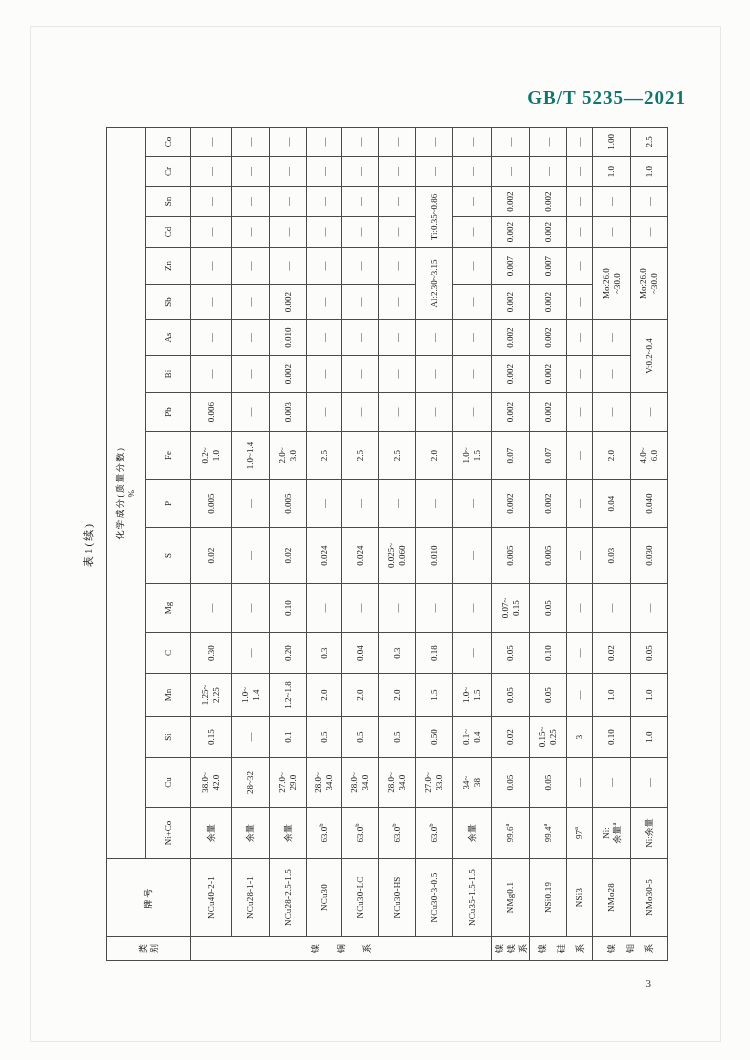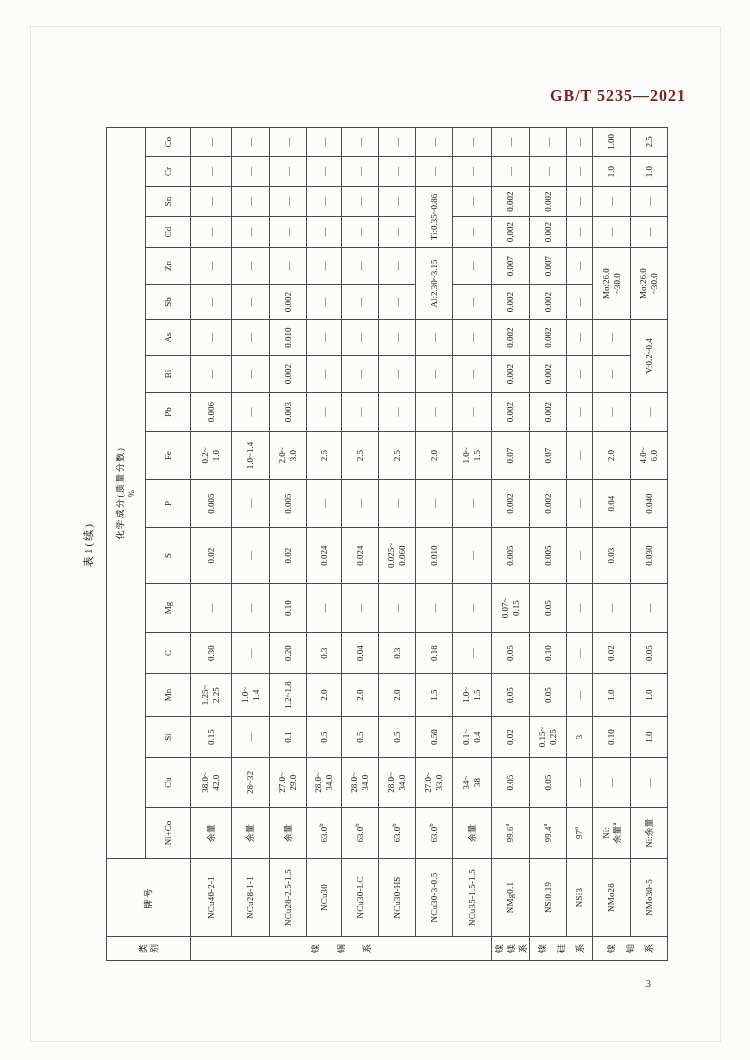--- a/index.html
+++ b/index.html
@@ -7,21 +7,21 @@
     width:750px;height:1060px;position:relative;overflow:hidden;
     background:#fcfcfa;color:#222;
     font-family:"Liberation Serif","DejaVu Serif",serif;
   }
   .scan-frame{
     position:absolute;left:30px;top:26px;right:29px;bottom:18px;
     border:1px solid #e9e9e4;pointer-events:none;
   }
   .doc-header{
     position:absolute;top:87px;right:64px;
-    font-size:16px;font-weight:bold;letter-spacing:1px;color:#7f1d1d;font-family:Liberation Serif, serif;
+    font-size:19px;font-weight:bold;letter-spacing:1px;color:#0f766e;font-family:Liberation Serif, serif;
   }
   .page-number{
     position:absolute;top:977px;right:99px;
     font-size:11px;color:#333;
   }
   
   .rot-wrap{position:absolute;left:77px;top:128px;width:590px;height:833px;}
   .rot{
     width:833px;height:590px;
     transform-origin:0 0;

